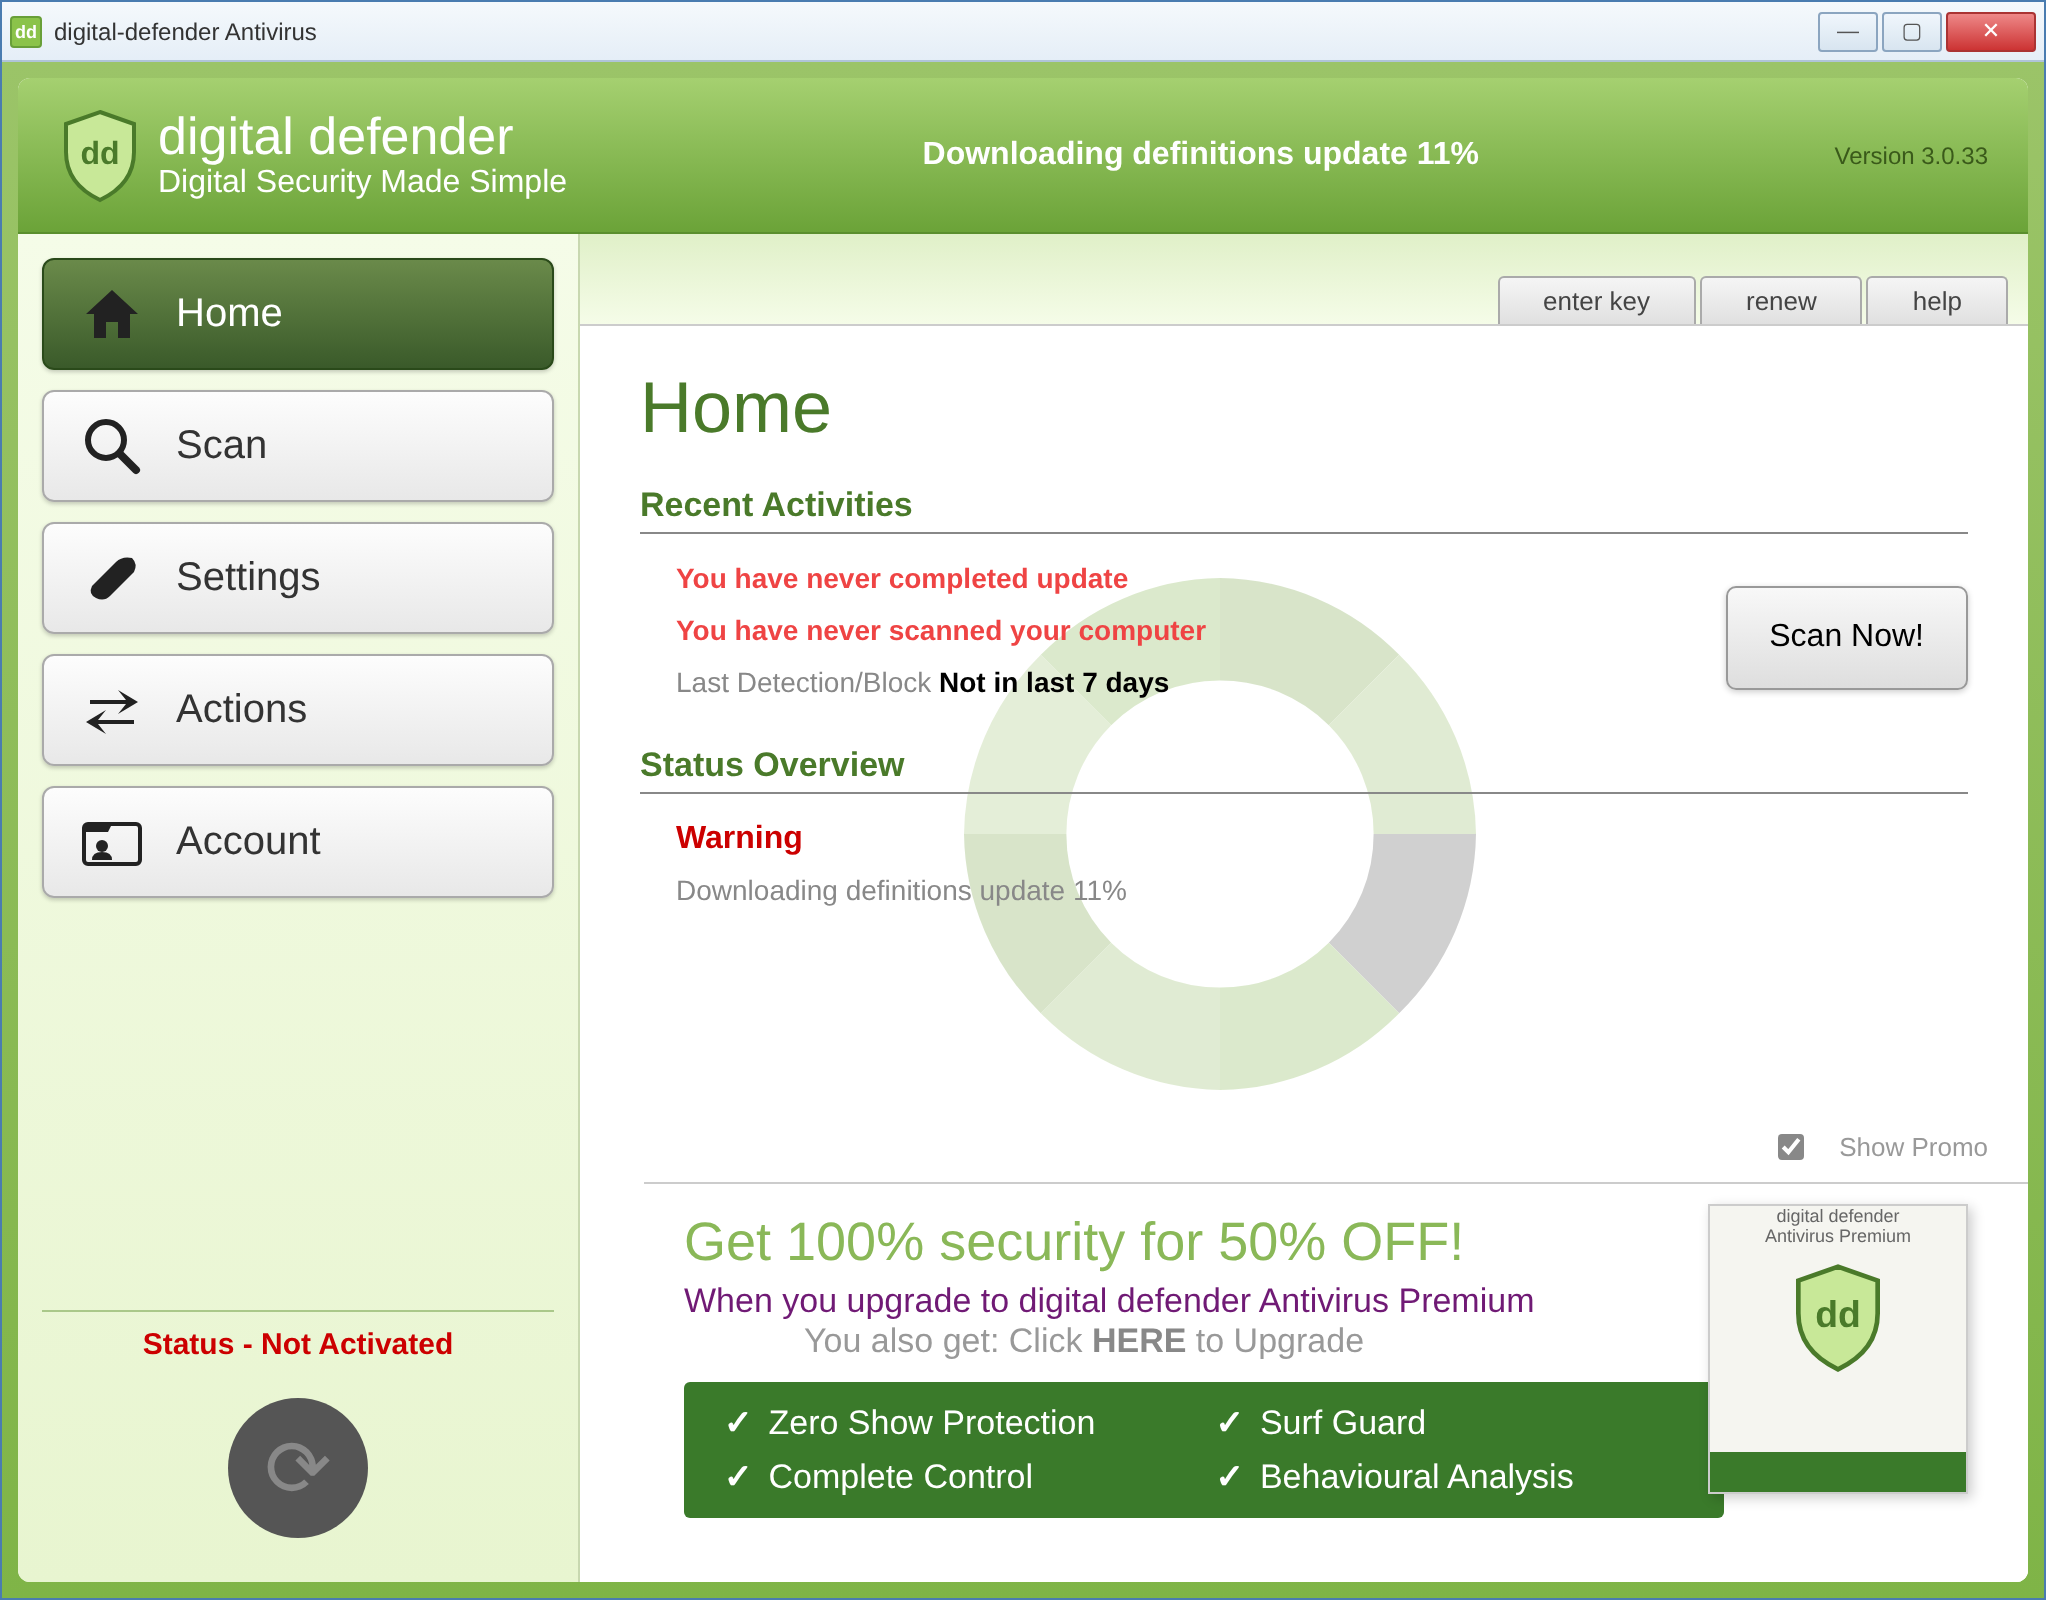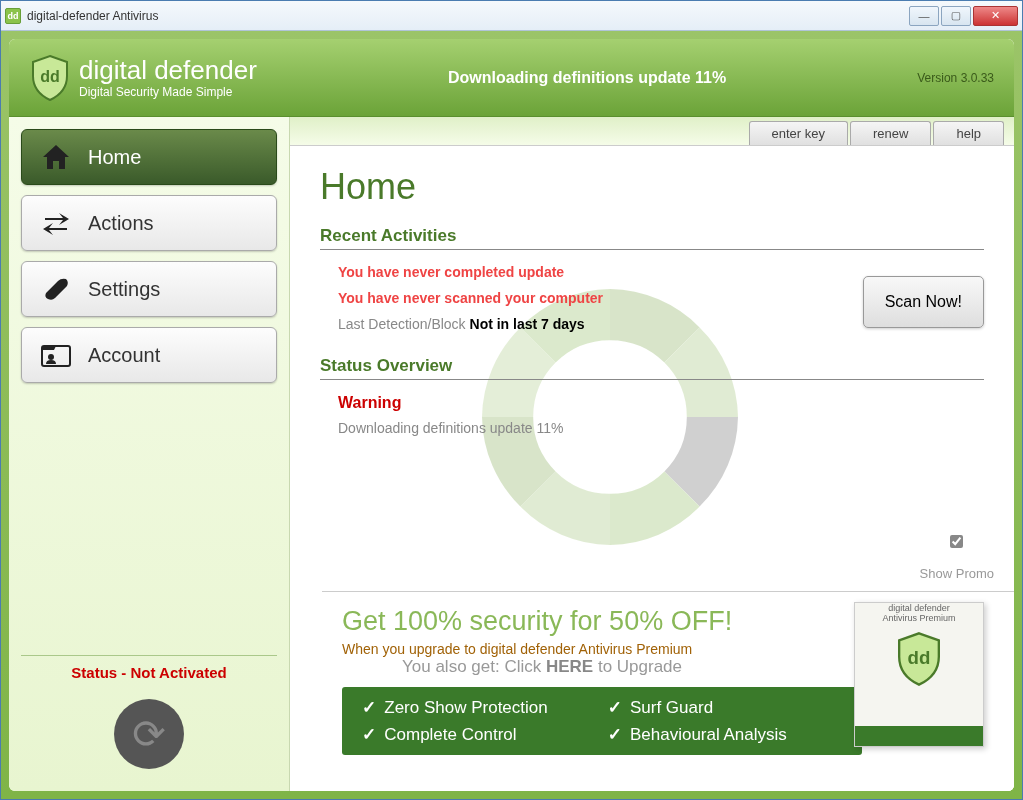--- a/index.html
+++ b/index.html
@@ -15,57 +15,57 @@
 .win-btn.close { background: linear-gradient(#e88, #c33); color: #fff; width: 45px; border-color: #a33; }
 
 .app-body { flex: 1; padding: 8px; background: linear-gradient(#9bc468, #7fb447); display: flex; flex-direction: column; }
 .inner { flex: 1; background: #fff; border-radius: 6px; display: flex; flex-direction: column; overflow: hidden; }
 
 .header { height: 78px; background: linear-gradient(#a5d070, #6ba338); display: flex; align-items: center; padding: 0 20px; border-bottom: 1px solid #5a8f2e; }
 .logo { display: flex; align-items: center; gap: 8px; }
 .logo-shield { width: 42px; height: 48px; position: relative; }
 .logo-text { color: #fff; }
 .logo-title { font-size: 26px; font-weight: normal; line-height: 1; }
-.logo-sub { font-size: 12px; margin-top: 2px; }
+.logo-sub { font-size: 16px; margin-top: 2px; }
 .header-status { flex: 1; text-align: center; color: #fff; font-size: 16px; font-weight: bold; }
 .version { color: #3a5a1a; font-size: 12px; }
 
 .content { flex: 1; display: flex; background: linear-gradient(#f5fce8, #e8f5d0); }
 
 .sidebar { width: 280px; padding: 12px; display: flex; flex-direction: column; }
 .nav-btn { height: 56px; margin-bottom: 10px; background: linear-gradient(#fdfdfd, #e8e8e8); border: 1px solid #aaa; border-radius: 6px; display: flex; align-items: center; padding: 0 18px; cursor: pointer; box-shadow: 0 1px 2px rgba(0,0,0,0.2); font-size: 20px; color: #333; gap: 16px; }
 .nav-btn.active { background: linear-gradient(#6a8a4a, #3a5a2a); color: #fff; border-color: #2a4a1a; }
 .nav-icon { width: 32px; height: 32px; display: flex; align-items: center; justify-content: center; }
 .sidebar-spacer { flex: 1; }
 .status-line { text-align: center; color: #c00; font-weight: bold; font-size: 15px; padding: 8px; border-top: 1px solid #aac88a; }
 .sidebar-bottom-icon { display: flex; justify-content: center; padding: 10px; }
 .bottom-icon-circle { width: 70px; height: 70px; background: #555; border-radius: 50%; display: flex; align-items: center; justify-content: center; color: #888; font-size: 40px; }
 
 .main { flex: 1; display: flex; flex-direction: column; background: #fff; border-left: 1px solid #c8d8b0; position: relative; }
 .bg-circle { position: absolute; top: 140px; left: 160px; width: 320px; height: 320px; opacity: 0.3; z-index: 0; }
-.tabs { display: flex; justify-content: flex-end; gap: 2px; padding: 4px 10px 0; background: linear-gradient(#e0f0c8, #f5fce8); border-bottom: 1px solid #ccc; }
+.tabs { display: flex; justify-content: flex-end; gap: 2px; padding: 21px 10px 0; background: linear-gradient(#e0f0c8, #f5fce8); border-bottom: 1px solid #ccc; }
 .tab { padding: 4px 22px; background: linear-gradient(#f5f5f5, #e0e0e0); border: 1px solid #aaa; border-bottom: none; font-size: 13px; color: #444; cursor: pointer; border-radius: 3px 3px 0 0; }
 
 .main-content { flex: 1; padding: 20px 30px; position: relative; z-index: 1; }
 .page-title { font-size: 36px; color: #4a7a2a; font-weight: normal; margin-bottom: 18px; }
 .section-title { font-size: 17px; color: #4a7a2a; font-weight: bold; border-bottom: 1px solid #888; padding-bottom: 3px; margin-bottom: 14px; }
 .activity { margin-left: 18px; margin-bottom: 24px; }
 .activity-line { margin-bottom: 10px; font-size: 14px; }
 .warn-red { color: #ef4444; font-weight: bold; }
 .detect-label { color: #888; }
 .detect-value { color: #000; font-weight: bold; }
 .scan-btn { position: absolute; right: 30px; top: 130px; padding: 16px 21px; font-size: 16px; background: linear-gradient(#f8f8f8, #dedede); border: 1px solid #999; border-radius: 5px; cursor: pointer; box-shadow: 0 1px 3px rgba(0,0,0,0.2); }
 .status-warn { color: #c00; font-weight: bold; font-size: 16px; margin-left: 18px; margin-bottom: 8px; }
 .status-msg { color: #888; font-size: 14px; margin-left: 18px; }
-.show-promo { position: absolute; bottom: 10px; right: 20px; color: #999; font-size: 13px; display: flex; align-items: center; gap: 18px; flex-direction: column; }
+.show-promo { position: absolute; bottom: 10px; right: 20px; color: #999; font-size: 13px; display: flex; align-items: center; gap: 18px; }
 .show-promo input { accent-color: #888; }
 
 .promo { height: 200px; background: #fff; border-top: 1px solid #ccc; padding: 14px 20px; position: relative; margin-left: 32px; }
 .promo-title { font-size: 27px; color: #8ab858; }
-.promo-sub { font-size: 14px; color: #a16207; margin-top: 4px; }
+.promo-sub { font-size: 17px; color: #701a75; margin-top: 4px; }
 .promo-upgrade { font-size: 17px; color: #999; margin-left: 60px; }
 .promo-here { font-weight: bold; color: #888; }
 .promo-features { background: #3a7a2a; margin-top: 10px; padding: 10px 20px; display: flex; gap: 60px; border-radius: 3px; width: 520px; }
 .promo-col { display: flex; flex-direction: column; gap: 6px; }
 .promo-item { color: #fff; font-size: 17px; display: flex; align-items: center; gap: 8px; }
 .check { color: #fff; font-weight: bold; }
 .promo-box { position: absolute; right: 30px; top: 10px; width: 130px; height: 145px; background: #f5f5f0; border: 1px solid #ccc; box-shadow: 2px 2px 6px rgba(0,0,0,0.2); display: flex; flex-direction: column; align-items: center; justify-content: center; font-size: 9px; color: #666; }
 .promo-box-bottom { background: #3a7a2a; width: 100%; height: 20px; margin-top: auto; }
 </style>
 </head>
@@ -108,33 +108,42 @@
           <div class="nav-btn active">
             <span class="nav-icon">
                 <svg width="30" height="28" viewBox="0 0 30 28">
                   <path d="M15 2 L28 14 L24 14 L24 26 L18 26 L18 18 L12 18 L12 26 L6 26 L6 14 L2 14 Z" fill="#222"></path>
                 </svg>
               </span>
             <span>Home</span>
           </div>
           <div class="nav-btn">
             <span class="nav-icon">
+                <svg width="30" height="30" viewBox="0 0 30 30">
+                  <circle cx="12" cy="12" r="9" fill="none" stroke="#222" stroke-width="3"></circle>
+                  <line x1="19" y1="19" x2="27" y2="27" stroke="#222" stroke-width="4" stroke-linecap="round"></line>
+                </svg>
+              </span>
+            <span>Scan</span>
+          </div>
+          <div class="nav-btn">
+            <span class="nav-icon">
+                <svg width="30" height="30" viewBox="0 0 30 30">
+                  <path d="M25 5 Q28 8 26 12 L14 24 Q11 27 7 25 Q3 23 5 19 L17 7 Q20 4 25 5 Z M22 6 L24 8 L20 12 L18 10 Z" fill="#222"></path>
+                </svg>
+              </span>
+            <span>Settings</span>
+          </div>
+          <div class="nav-btn">
+            <span class="nav-icon">
                 <svg width="30" height="26" viewBox="0 0 30 26">
                   <path d="M4 8 L22 8 L18 3 L28 9 L18 15 L22 10 L4 10 Z M26 18 L8 18 L12 13 L2 19 L12 25 L8 20 L26 20 Z" fill="#222"></path>
                 </svg>
               </span>
             <span>Actions</span>
-          </div>
-          <div class="nav-btn">
-            <span class="nav-icon">
-                <svg width="30" height="30" viewBox="0 0 30 30">
-                  <path d="M25 5 Q28 8 26 12 L14 24 Q11 27 7 25 Q3 23 5 19 L17 7 Q20 4 25 5 Z M22 6 L24 8 L20 12 L18 10 Z" fill="#222"></path>
-                </svg>
-              </span>
-            <span>Settings</span>
           </div>
           <div class="nav-btn">
             <span class="nav-icon">
                 <svg width="32" height="26" viewBox="0 0 32 26">
                   <rect x="2" y="4" width="28" height="20" rx="2" fill="none" stroke="#222" stroke-width="2"></rect>
                   <path d="M2 4 L16 4 L14 8 L2 8 Z" fill="#222"></path>
                   <circle cx="11" cy="15" r="3" fill="#222"></circle>
                   <path d="M6 22 Q6 18 11 18 Q16 18 16 22" fill="#222"></path>
                 </svg>
               </span>

